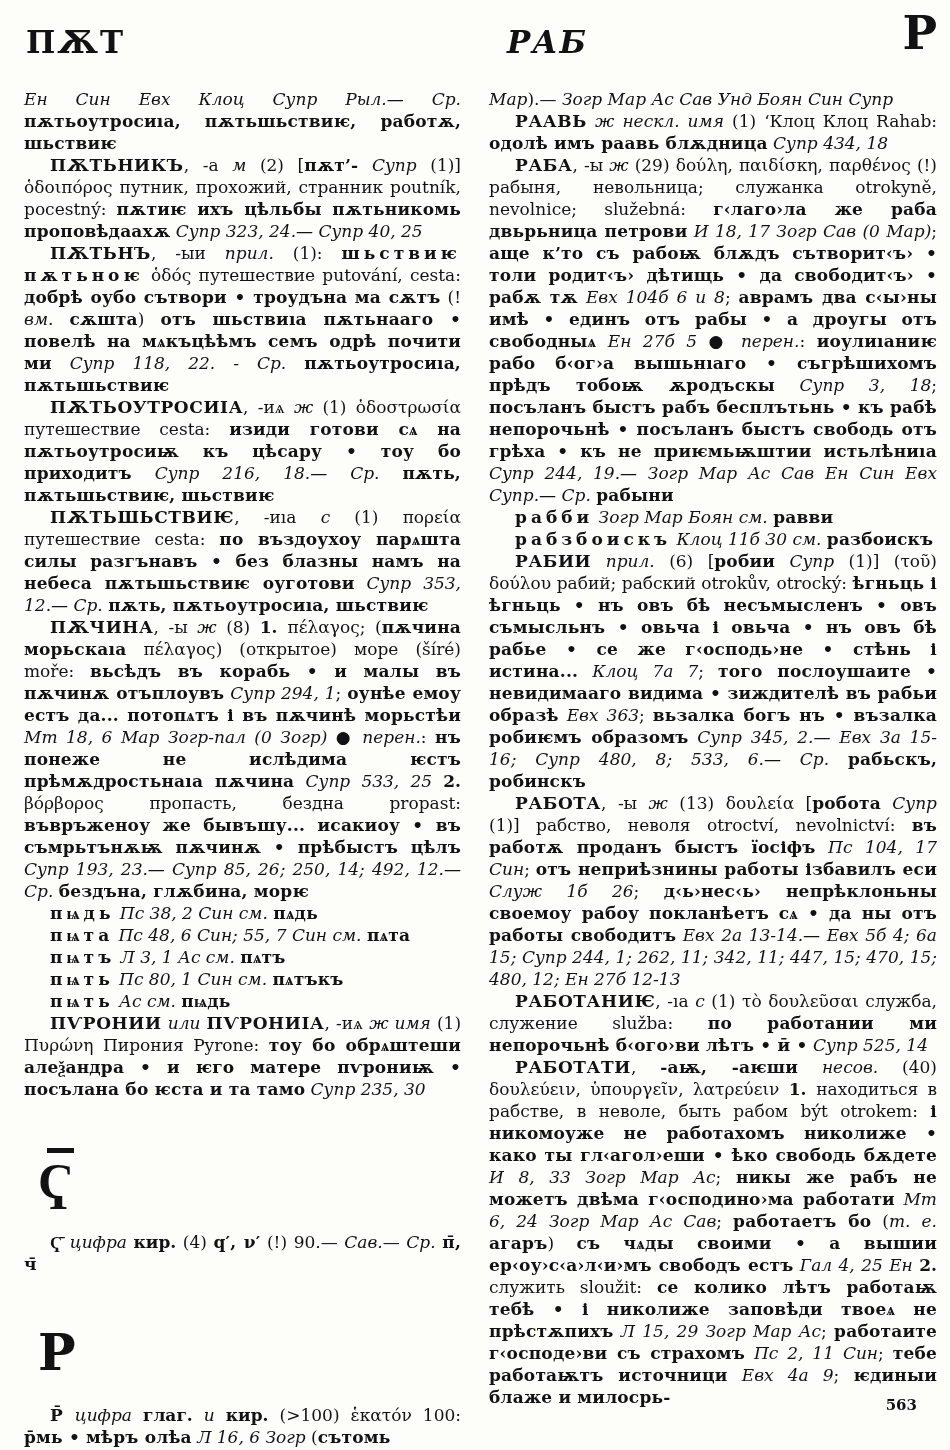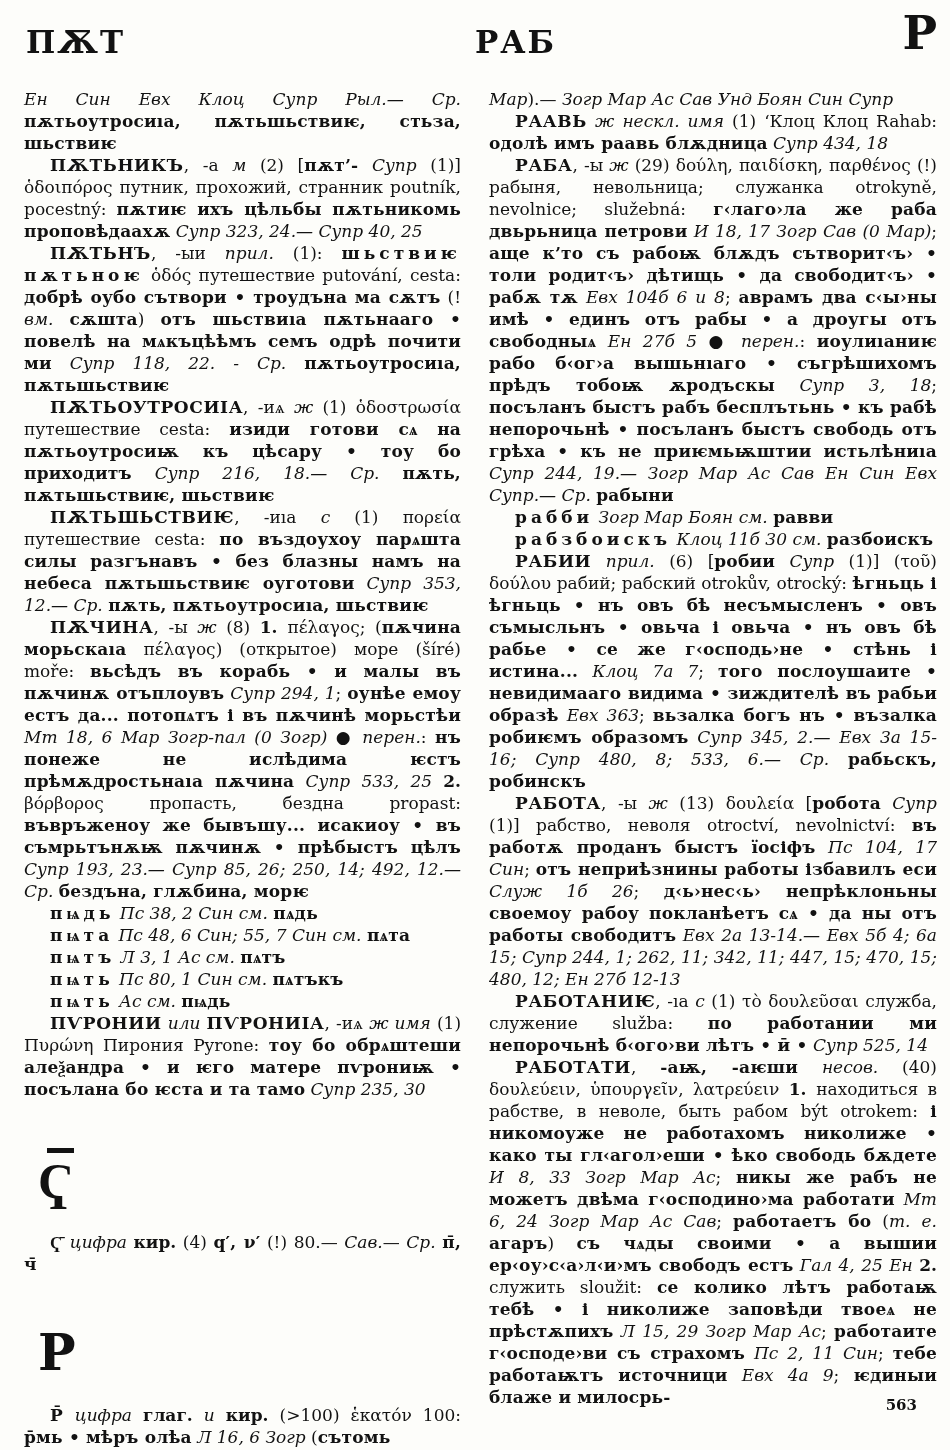--- a/index.html
+++ b/index.html
@@ -4,21 +4,21 @@
 <style>
   html,body{margin:0;padding:0;background:#e8e8e4;}
   .page{
     position:relative;width:950px;height:1450px;margin:0 auto;
     background:#fdfdfa;color:#121212;overflow:hidden;
     font-family:"DejaVu Serif","Liberation Serif",serif;
     padding-left:9px;
   }
   .runhead{position:absolute;top:24px;font-weight:bold;font-size:31px;letter-spacing:2px;}
   .runhead.left{left:26px;}
-  .runhead.right{left:475px;}
+  .runhead.right{left:507px;font-style:italic;}
   .section-big-corner{position:absolute;top:10px;right:22px;font-weight:bold;font-size:46px;line-height:1;}
   .col{position:absolute;top:88px;text-align:justify;font-size:17px;line-height:22px;}
   .col.left{left:24px;width:437px;}
   .col.right{left:489px;width:448px;}
   p.para{margin:0;text-indent:26px;}
   p.para.noind{text-indent:0;}
   .rg{}
   .it{font-style:italic;}
   .bit{font-weight:bold;}
   .ocs{font-weight:bold;letter-spacing:0.2px;}
@@ -32,37 +32,37 @@
   .pagenum{position:absolute;right:42px;top:1396px;font-weight:bold;font-size:15px;}
 </style>
 </head>
 <body>
 
 <div class="page">
   <div class="runhead left">ПѪТ</div>
   <div class="runhead right">РАБ</div>
   <div class="section-big-corner">Р</div>
   <div class="col left" id="col-left">
-      <p class="para noind"><span class="it">Ен Син Евх Клоц Супр Рыл.— Ср. </span><span class="ocs">пѫтьоутросиıа, пѫтьшьствиѥ, стьза, шьствиѥ</span></p>
+      <p class="para noind"><span class="it">Ен Син Евх Клоц Супр Рыл.— Ср. </span><span class="ocs">пѫтьоутросиıа, пѫтьшьствиѥ, работѫ, шьствиѥ</span></p>
       <p class="para"><span class="hw">ПѪТЬНИКЪ</span><span class="rg">, -а </span><span class="it">м</span><span class="rg"> (2) [</span><span class="ocs">пѫт’-</span><span class="it"> Супр</span><span class="rg"> (1)] </span><span class="gk">ὁδοιπόρος</span><span class="rg"> путник, прохожий, странник poutník, pocestný: </span><span class="ocs">пѫтиѥ ихъ цѣльбы пѫтьникомь проповѣдаахѫ</span><span class="it"> Супр 323, 24.— Супр 40, 25</span></p>
       <p class="para"><span class="hw">ПѪТЬНЪ</span><span class="rg">, -ыи </span><span class="it">прил.</span><span class="rg"> (1): </span><span class="spc">шьствиѥ пѫтьноѥ</span><span class="rg"> </span><span class="gk">ὁδός</span><span class="rg"> путешествие putování, cesta: </span><span class="ocs">добрѣ оубо сътвори • троудъна ма сѫтъ</span><span class="rg"> (! </span><span class="it">вм.</span><span class="rg"> </span><span class="ocs">сѫшта</span><span class="rg">) </span><span class="ocs">отъ шьствиıа пѫтьнааго • повелѣ на мѧкъцѣѣмъ семъ одрѣ почити ми</span><span class="it"> Супр 118, 22. - Ср. </span><span class="ocs">пѫтьоутросиıа, пѫтьшьствиѥ</span></p>
       <p class="para"><span class="hw">ПѪТЬОУТРОСИІА</span><span class="rg">, -иѧ </span><span class="it">ж</span><span class="rg"> (1) </span><span class="gk">ὁδοστρωσία</span><span class="rg"> путешествие cesta: </span><span class="ocs">изиди готови сѧ на пѫтьоутросиѭ къ цѣсару • тоу бо приходитъ</span><span class="it"> Супр 216, 18.— Ср. </span><span class="ocs">пѫть, пѫтьшьствиѥ, шьствиѥ</span></p>
       <p class="para"><span class="hw">ПѪТЬШЬСТВИѤ</span><span class="rg">, -иıа </span><span class="it">с</span><span class="rg"> (1) </span><span class="gk">πορεία</span><span class="rg"> путешествие cesta: </span><span class="ocs">по въздоухоу парѧшта силы разгънавъ • без блазны намъ на небеса пѫтьшьствиѥ оуготови</span><span class="it"> Супр 353, 12.— Ср. </span><span class="ocs">пѫть, пѫтьоутросиıа, шьствиѥ</span></p>
       <p class="para"><span class="hw">ПѪЧИНА</span><span class="rg">, -ы </span><span class="it">ж</span><span class="rg"> (8) </span><span class="bn">1. </span><span class="gk">πέλαγος</span><span class="rg">; (</span><span class="ocs">пѫчина морьскаıа</span><span class="rg"> </span><span class="gk">πέλαγος</span><span class="rg">) (открытое) море (šíré) moře: </span><span class="ocs">вьсѣдъ въ корабь • и малы въ пѫчинѫ отъплоувъ</span><span class="it"> Супр 294, 1</span><span class="rg">; </span><span class="ocs">оунѣе емоу естъ да... потопѧтъ і въ пѫчинѣ морьстѣи</span><span class="it"> Мт 18, 6 Мар Зогр-пал (0 Зогр)</span><span class="rg"> ● </span><span class="it">перен.</span><span class="rg">: </span><span class="ocs">нъ понеже не ислѣдима ѥстъ прѣмѫдростьнаıа пѫчина</span><span class="it"> Супр 533, 25 </span><span class="bn">2. </span><span class="gk">βόρβορος</span><span class="rg"> пропасть, бездна propast: </span><span class="ocs">въвръженоу же бывъшу... исакиоу • въ съмрьтънѫѭ пѫчинѫ • прѣбыстъ цѣлъ</span><span class="it"> Супр 193, 23.— Супр 85, 26; 250, 14; 492, 12.— Ср. </span><span class="ocs">бездъна, глѫбина, морѥ</span></p>
       <p class="para"><span class="spc">пѩдь</span><span class="it"> Пс 38, 2 Син см. </span><span class="ocs">пѧдь</span></p>
       <p class="para"><span class="spc">пѩта</span><span class="it"> Пс 48, 6 Син; 55, 7 Син см. </span><span class="ocs">пѧта</span></p>
       <p class="para"><span class="spc">пѩтъ</span><span class="it"> Л 3, 1 Ас см. </span><span class="ocs">пѧтъ</span></p>
       <p class="para"><span class="spc">пѩть</span><span class="it"> Пс 80, 1 Син см. </span><span class="ocs">пѧтъкъ</span></p>
       <p class="para"><span class="spc">пѩть</span><span class="it"> Ас см. </span><span class="ocs">пѩдь</span></p>
       <p class="para"><span class="hw">ПѴРОНИИ</span><span class="it"> или </span><span class="hw">ПѴРОНИІА</span><span class="rg">, -иѧ </span><span class="it">ж имя</span><span class="rg"> (1) </span><span class="gk">Πυρώνη</span><span class="rg"> Пирония Pyrone: </span><span class="ocs">тоу бо обрѧштеши алеѯандра • и ѥго матере пѵрониѭ • посълана бо ѥста и та тамо</span><span class="it"> Супр 235, 30</span></p>
       <div class="bigletter" style="margin-top: 48px;">
         <div class="bar"></div>
         <div class="blchar">Ҁ</div>
       </div>
-      <p class="para" style="margin-top: 26px;"><span class="ocs">Ҁ̄ </span><span class="it">цифра </span><span class="bit">кир.</span><span class="rg"> (4) </span><span class="ocs">q′, ν′</span><span class="rg"> (!) 80.— </span><span class="it">Сав.</span><span class="rg">— </span><span class="it">Ср.</span><span class="rg"> </span><span class="ocs">п̄, ч̄</span></p>
+      <p class="para" style="margin-top: 26px;"><span class="ocs">Ҁ̄ </span><span class="it">цифра </span><span class="bit">кир.</span><span class="rg"> (4) </span><span class="ocs">q′, ν′</span><span class="rg"> (!) 90.— </span><span class="it">Сав.</span><span class="rg">— </span><span class="it">Ср.</span><span class="rg"> </span><span class="ocs">п̄, ч̄</span></p>
       <div class="bigletter" style="margin-top: 54px;">
         <div class="blchar">Р</div>
       </div>
       <p class="para" style="margin-top: 28px;"><span class="ocs">Р̄ </span><span class="it">цифра  </span><span class="bit">глаг.</span><span class="it"> и </span><span class="bit">кир.</span><span class="rg"> (&gt;100) </span><span class="gk">ἑκατόν</span><span class="rg"> 100: </span><span class="ocs">р̄мь • мѣръ олѣа</span><span class="it"> Л 16, 6 Зогр</span><span class="rg"> (</span><span class="ocs">сътомь</span></p>
     </div>
   <div class="col right" id="col-right">
       <p class="para noind"><span class="it">Мар</span><span class="rg">).— </span><span class="it">Зогр Мар Ас Сав Унд Боян Син Супр</span></p>
       <p class="para"><span class="hw">РААВЬ</span><span class="rg"> </span><span class="it">ж нескл. имя</span><span class="rg"> (1) </span><span class="gk">‘Клоц</span><span class="rg"> Клоц Rahab: </span><span class="ocs">одолѣ имъ раавь блѫдница</span><span class="it"> Супр 434, 18</span></p>
       <p class="para"><span class="hw">РАБА</span><span class="rg">, -ы </span><span class="it">ж</span><span class="rg"> (29) </span><span class="gk">δούλη, παιδίσκη, παρθένος</span><span class="rg"> (!) рабыня, невольница; служанка otrokyně, nevolnice; služebná: </span><span class="ocs">г‹лаго›ла же раба двьрьница петрови</span><span class="it"> И 18, 17 Зогр Сав (0 Мар)</span><span class="rg">; </span><span class="ocs">аще к’то съ рабоѭ блѫдъ сътворит‹ъ› • толи родит‹ъ› дѣтищь • да свободит‹ъ› • рабѫ тѫ</span><span class="it"> Евх 104б 6 и 8</span><span class="rg">; </span><span class="ocs">аврамъ два с‹ы›ны имѣ • единъ отъ рабы • а дроугы отъ свободныѧ</span><span class="it"> Ен 27б 5</span><span class="rg"> ● </span><span class="it">перен.</span><span class="rg">: </span><span class="ocs">иоулиıаниѥ рабо б‹ог›а вышьнıаго • съгрѣшихомъ прѣдъ тобоѭ ѫродъскы</span><span class="it"> Супр 3, 18</span><span class="rg">; </span><span class="ocs">посъланъ быстъ рабъ бесплътьнь • къ рабѣ непорочьнѣ • посъланъ быстъ свободь отъ грѣха • къ не приѥмьѭштии истьлѣниıа</span><span class="it"> Супр 244, 19.— Зогр Мар Ас Сав Ен Син Евх Супр.— Ср. </span><span class="ocs">рабыни</span></p>
       <p class="para"><span class="spc">рабби</span><span class="it"> Зогр Мар Боян см. </span><span class="ocs">равви</span></p>

